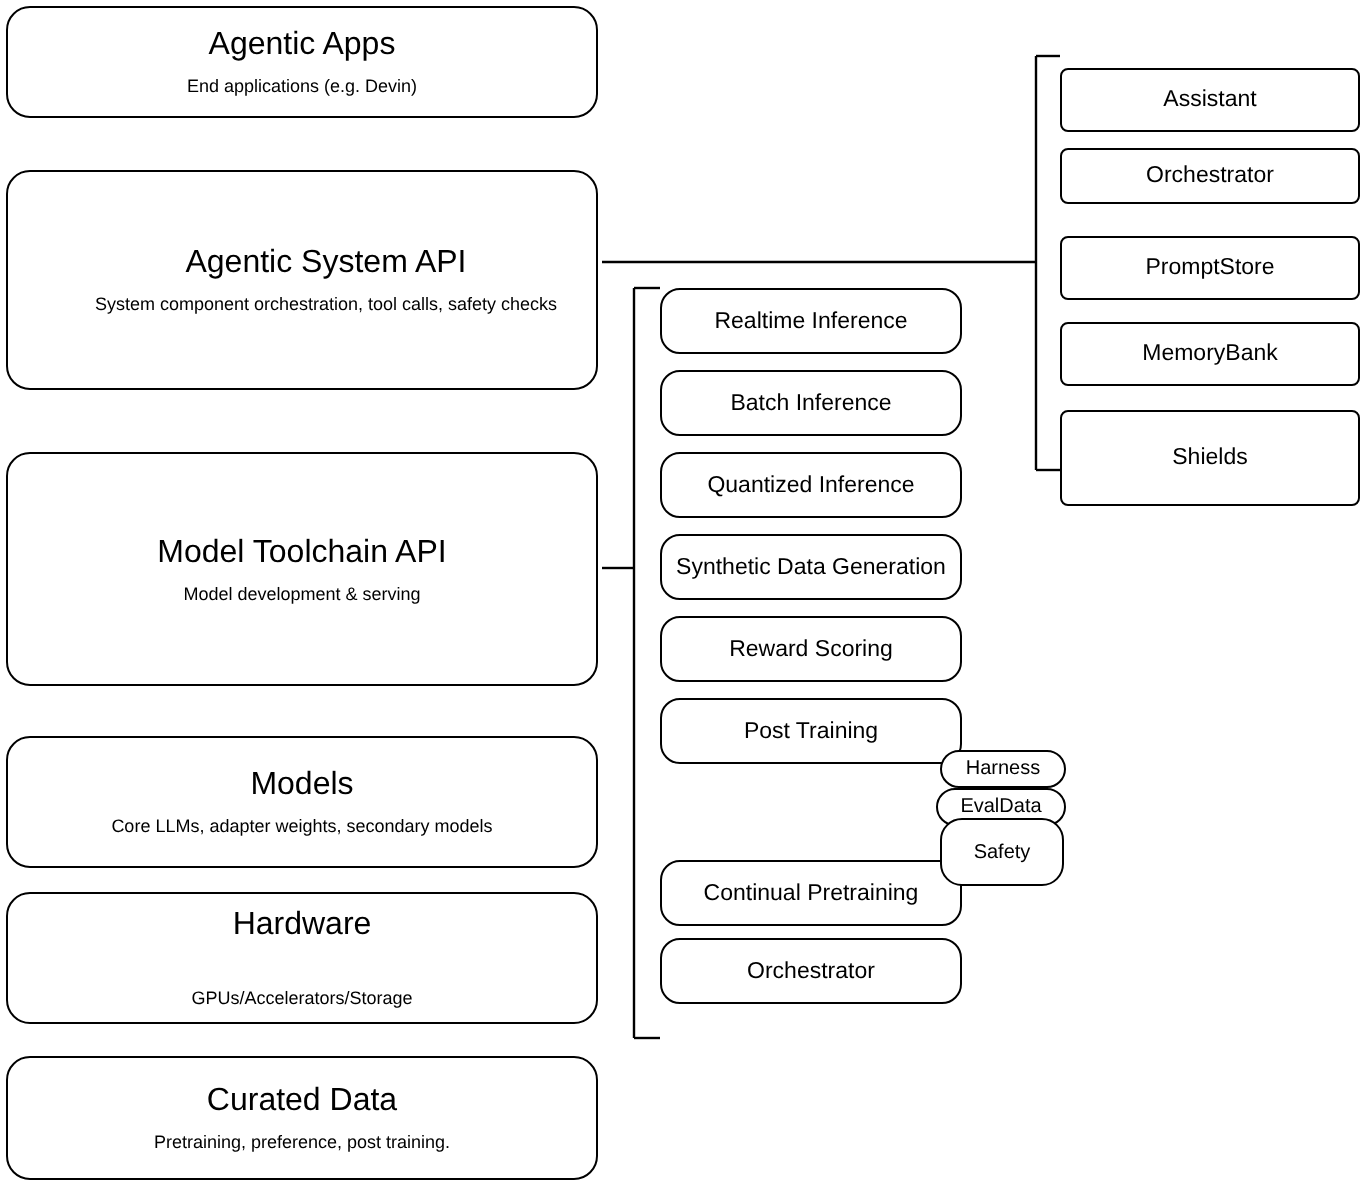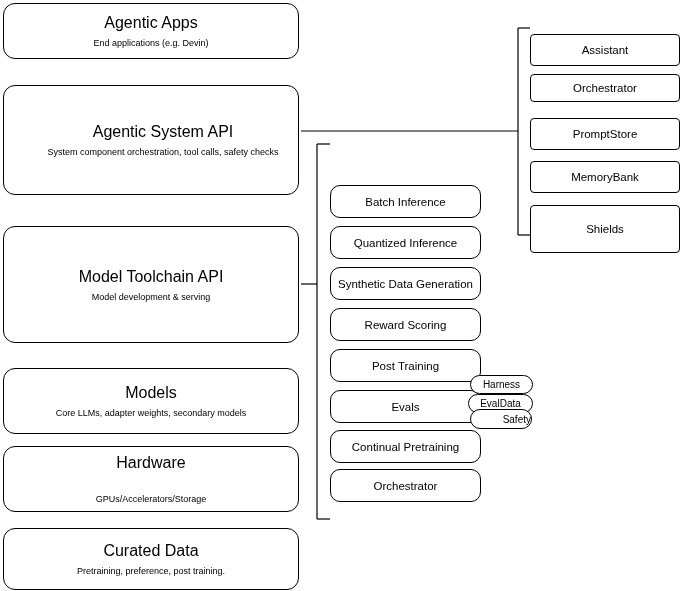--- a/index.html
+++ b/index.html
@@ -104,52 +104,52 @@
   <div class="node layer" style="left:3px; top:446px; width:296px; height:66px;gap:16px;">
     <div class="title">Hardware</div>
     <div class="sub">GPUs/Accelerators/Storage</div>
   </div>
 
   <div class="node layer" style="left:3px; top:528px; width:296px; height:62px;">
     <div class="title">Curated Data</div>
     <div class="sub">Pretraining, preference, post training.</div>
   </div>
 
+  <div class="node api-node" style="left:330px; top:144px; width:151px; height:33px;">
+    <span>Realtime Inference</span>
+  </div>
   <div class="node api-node" style="left:330px; top:185px; width:151px; height:33px;">
     <span>Batch Inference</span>
   </div>
   <div class="node api-node" style="left:330px; top:226px; width:151px; height:33px;">
     <span>Quantized Inference</span>
   </div>
   <div class="node api-node" style="left:330px; top:267px; width:151px; height:33px;">
     <span>Synthetic Data Generation</span>
   </div>
   <div class="node api-node" style="left:330px; top:308px; width:151px; height:33px;">
     <span>Reward Scoring</span>
   </div>
   <div class="node api-node" style="left:330px; top:349px; width:151px; height:33px;">
     <span>Post Training</span>
   </div>
-  <div class="node api-node" style="left:330px; top:390px; width:151px; height:33px;">
-    <span>Evals</span>
-  </div>
   <div class="node api-node" style="left:330px; top:430px; width:151px; height:33px;">
     <span>Continual Pretraining</span>
   </div>
   <div class="node api-node" style="left:330px; top:469px; width:151px; height:33px;">
     <span>Orchestrator</span>
   </div>
 
   <div class="node pill" style="left:470px; top:375px; width:63px; height:19px;">
     <span>Harness</span>
   </div>
   <div class="node pill" style="left:468px; top:394px; width:65px; height:19px;">
     <span>EvalData</span>
   </div>
-  <div class="node pill" style="left:470px; top:409px; width:62px; height:20px;align-items:flex-end;">
+  <div class="node pill" style="left:470px; top:409px; width:62px; height:34px;">
     <span>Safety</span>
   </div>
 
   <div class="node right-node" style="left:530px; top:34px; width:150px; height:32px;">
     <span>Assistant</span>
   </div>
   <div class="node right-node" style="left:530px; top:74px; width:150px; height:28px;">
     <span>Orchestrator</span>
   </div>
   <div class="node right-node" style="left:530px; top:118px; width:150px; height:32px;">

